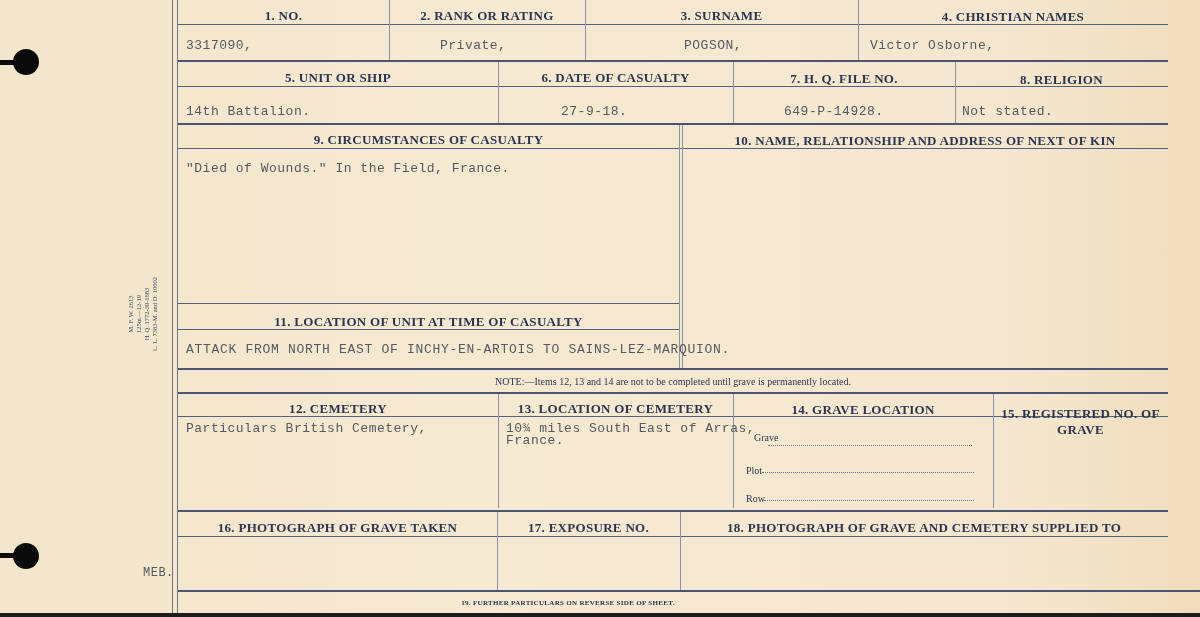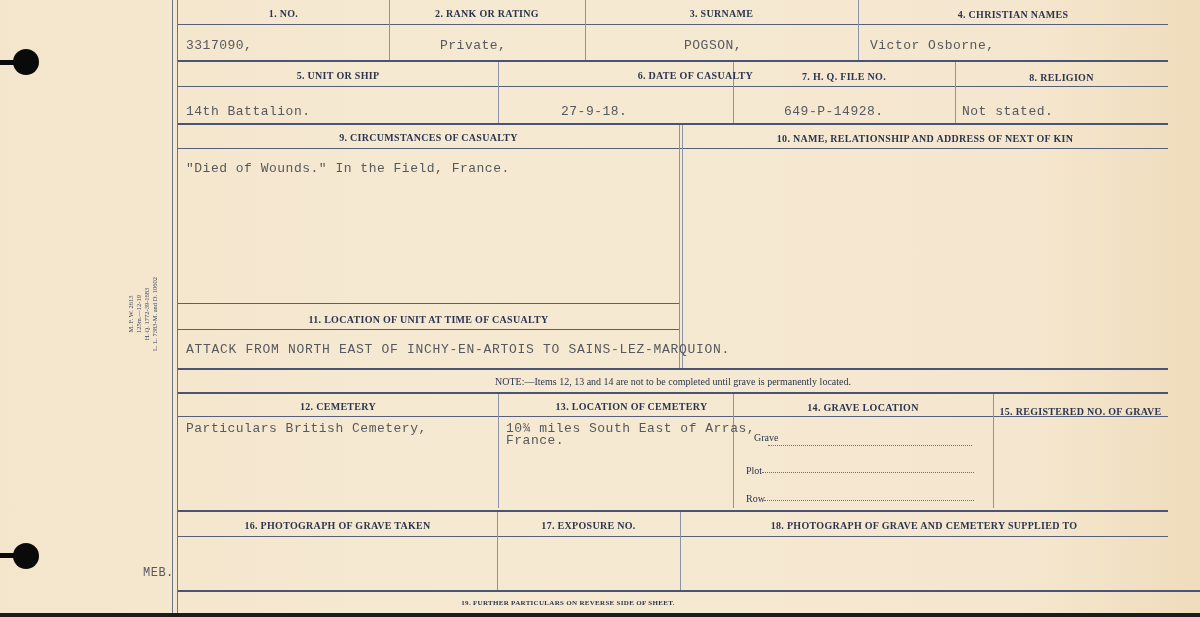--- a/index.html
+++ b/index.html
@@ -10,21 +10,21 @@
     color:#2b3550;
   }
   .hole { position:absolute; width:26px; height:26px; border-radius:50%; background:#0a0a0a; left:13px; }
   .hole-bar { position:absolute; height:5px; background:#0a0a0a; left:0; width:16px; }
   .vline-double { position:absolute; left:172px; top:0; width:4px; height:617px; border-left:1px solid #6a7590; border-right:1px solid #6a7590; }
   .side-code { position:absolute; left:113px; top:268px; width:60px; height:80px; }
   .side-code .rot { position:absolute; left:-10px; top:30px; transform:rotate(-90deg); transform-origin:center; font-size:6.5px; line-height:8px; text-align:center; width:80px; color:#3a4460; }
   .hline { position:absolute; height:0; border-top:1px solid #55607d; }
   .hline.thick { border-top:2px solid #4a5575; }
   .vl { position:absolute; width:0; border-left:1px solid #8a93a8; }
-  .lbl { position:absolute; font-size:10px; letter-spacing:0.3px; text-transform:uppercase; text-align:center; color:#2b3550; font-weight:bold; }
+  .lbl { position:absolute; font-size:13px; letter-spacing:0.3px; text-transform:uppercase; text-align:center; color:#2b3550; font-weight:bold; }
   .val { position:absolute; font-family:"Liberation Mono", monospace; font-size:13px; color:#55595f; white-space:nowrap; letter-spacing:0.5px; }
   .small { position:absolute; font-size:10px; color:#2b3550; }
   .dotline { position:absolute; border-bottom:1px dotted #6a7080; height:0; }
   .bottom-strip { position:absolute; left:0; top:613px; width:1200px; height:4px; background:#1c1c1c; }
 </style>
 </head>
 <body>
 
 <div class="hole-bar" style="top:60px;"></div>
 <div class="hole" style="top:49px;"></div>
@@ -58,21 +58,21 @@
 <div class="val" style="left:684px; top:38px;">POGSON,</div>
 <div class="val" style="left:870px; top:38px;">Victor Osborne,</div>
 
 <div class="hline" style="left:178px; top:86px; width:990px;"></div>
 <div class="hline thick" style="left:178px; top:123px; width:990px;"></div>
 <div class="vl" style="left:498px; top:62px; height:61px;"></div>
 <div class="vl" style="left:733px; top:62px; height:61px;"></div>
 <div class="vl" style="left:955px; top:62px; height:61px;"></div>
 
 <div class="lbl" style="left:178px; top:70px; width:320px;">5. Unit or Ship</div>
-<div class="lbl" style="left:518px; top:70px; width:235px;text-align:right;">6. Date of Casualty</div>
+<div class="lbl" style="left:498px; top:70px; width:235px;">6. Date of Casualty</div>
 <div class="lbl" style="left:733px; top:71px; width:222px;">7. H. Q. File No.</div>
 <div class="lbl" style="left:955px; top:72px; width:213px;">8. Religion</div>
 
 <div class="val" style="left:186px; top:104px;">14th Battalion.</div>
 <div class="val" style="left:561px; top:104px;">27-9-18.</div>
 <div class="val" style="left:784px; top:104px;">649-P-14928.</div>
 <div class="val" style="left:962px; top:104px;">Not stated.</div>
 
 <div class="hline" style="left:178px; top:148px; width:990px;"></div>
 <div class="vl" style="left:679px; top:125px; height:243px;"></div>
@@ -91,21 +91,21 @@
 <div class="hline thick" style="left:178px; top:368px; width:990px;"></div>
 <div class="small" style="left:178px; top:376px; width:990px; text-align:center;">NOTE:—Items 12, 13 and 14 are not to be completed until grave is permanently located.</div>
 <div class="hline thick" style="left:178px; top:392px; width:990px;"></div>
 
 <div class="hline" style="left:178px; top:416px; width:990px;"></div>
 <div class="vl" style="left:498px; top:394px; height:114px;"></div>
 <div class="vl" style="left:733px; top:394px; height:114px;"></div>
 <div class="vl" style="left:993px; top:394px; height:114px;"></div>
 
 <div class="lbl" style="left:178px; top:401px; width:320px;">12. Cemetery</div>
-<div class="lbl" style="left:498px; top:401px; width:235px;margin-left:16px;">13. Location of Cemetery</div>
+<div class="lbl" style="left:498px; top:401px; width:235px;">13. Location of Cemetery</div>
 <div class="lbl" style="left:733px; top:402px; width:260px;">14. Grave Location</div>
 <div class="lbl" style="left:993px; top:406px; width:175px;">15. Registered No. of Grave</div>
 
 <div class="val" style="left:186px; top:421px;">Particulars British Cemetery,</div>
 <div class="val" style="left:506px; top:421px;">10¾ miles South East of Arras,</div>
 <div class="val" style="left:506px; top:433px;">France.</div>
 
 <div class="small" style="left:746px; top:432px;padding-left:8px;">Grave</div>
 <div class="dotline" style="left:768px; top:445px; width:204px;"></div>
 <div class="small" style="left:746px; top:465px;">Plot</div>

